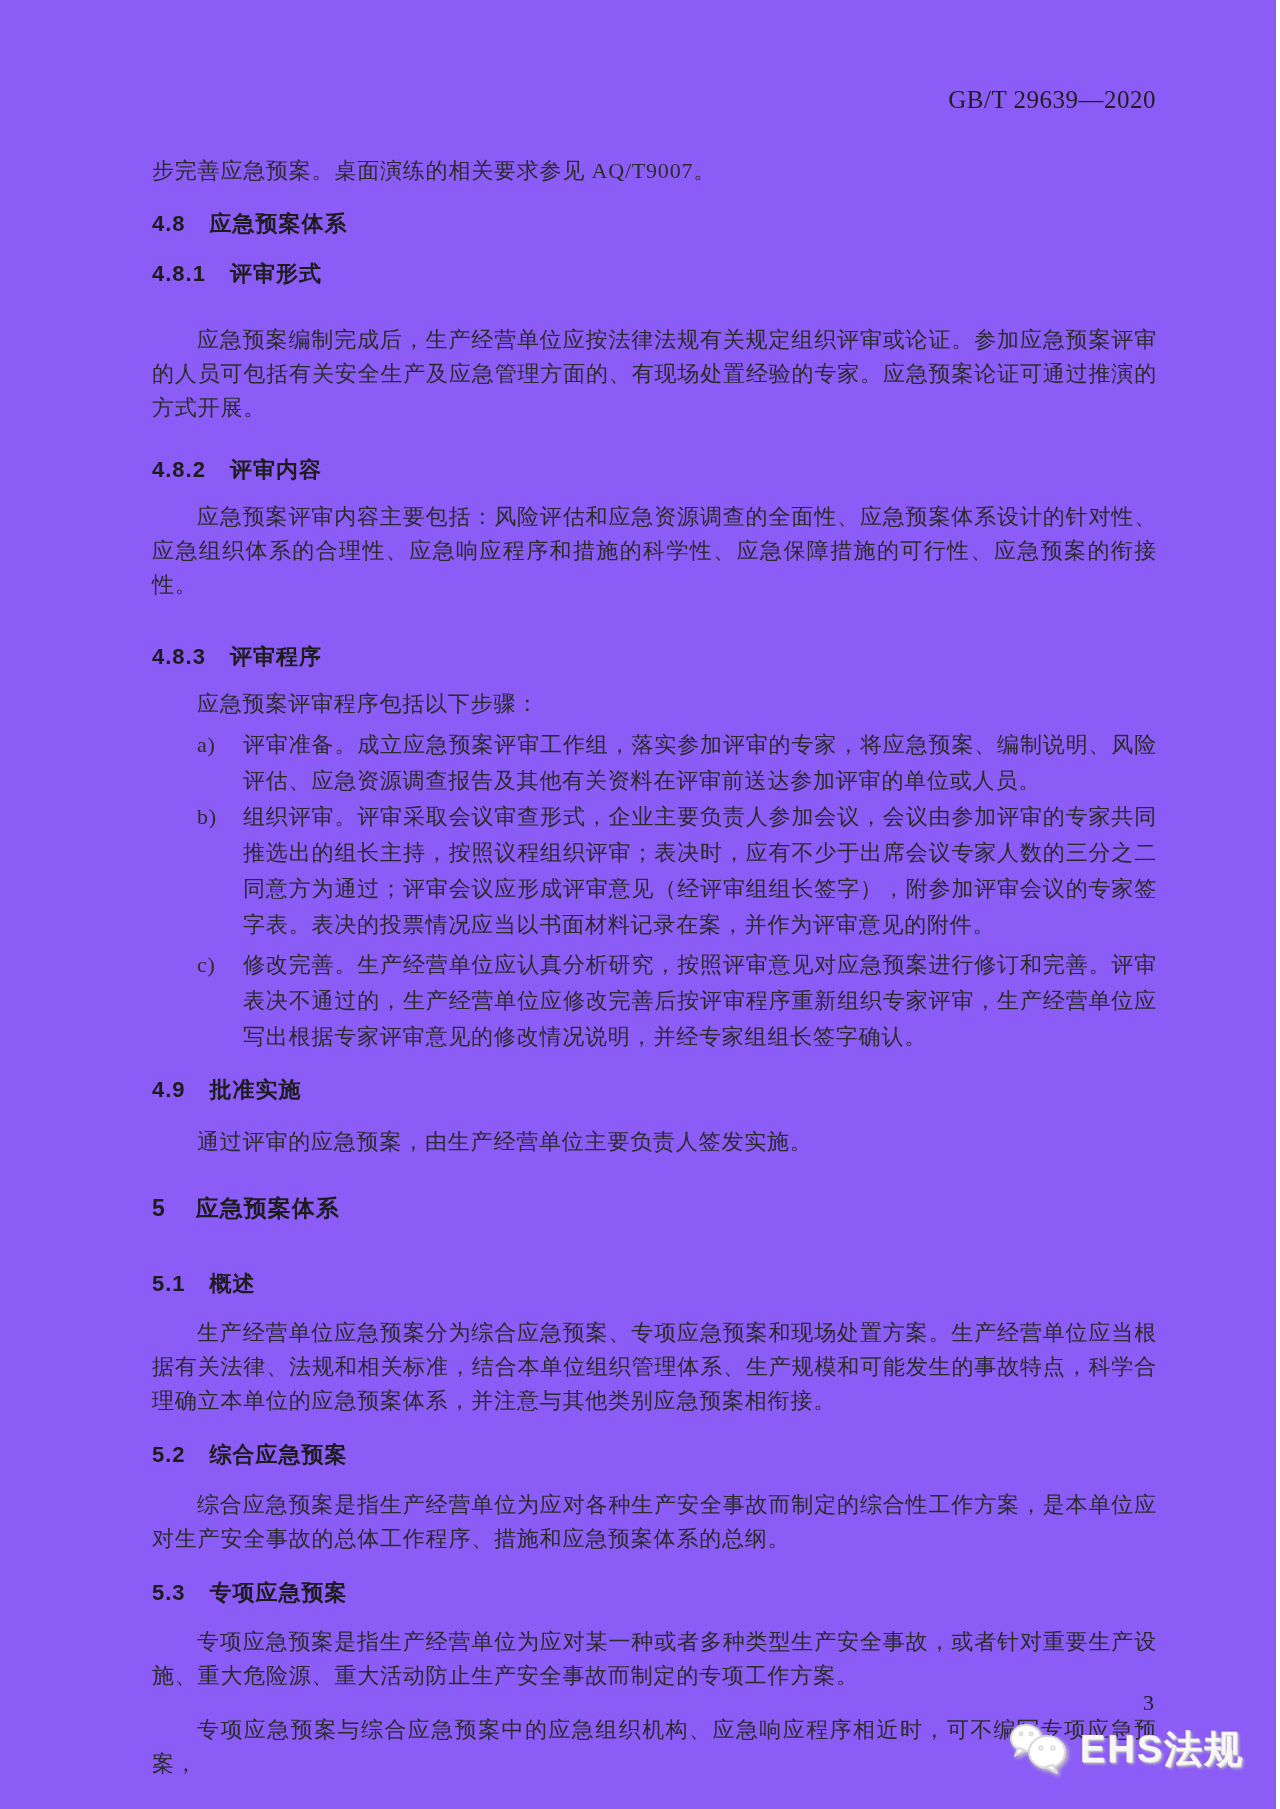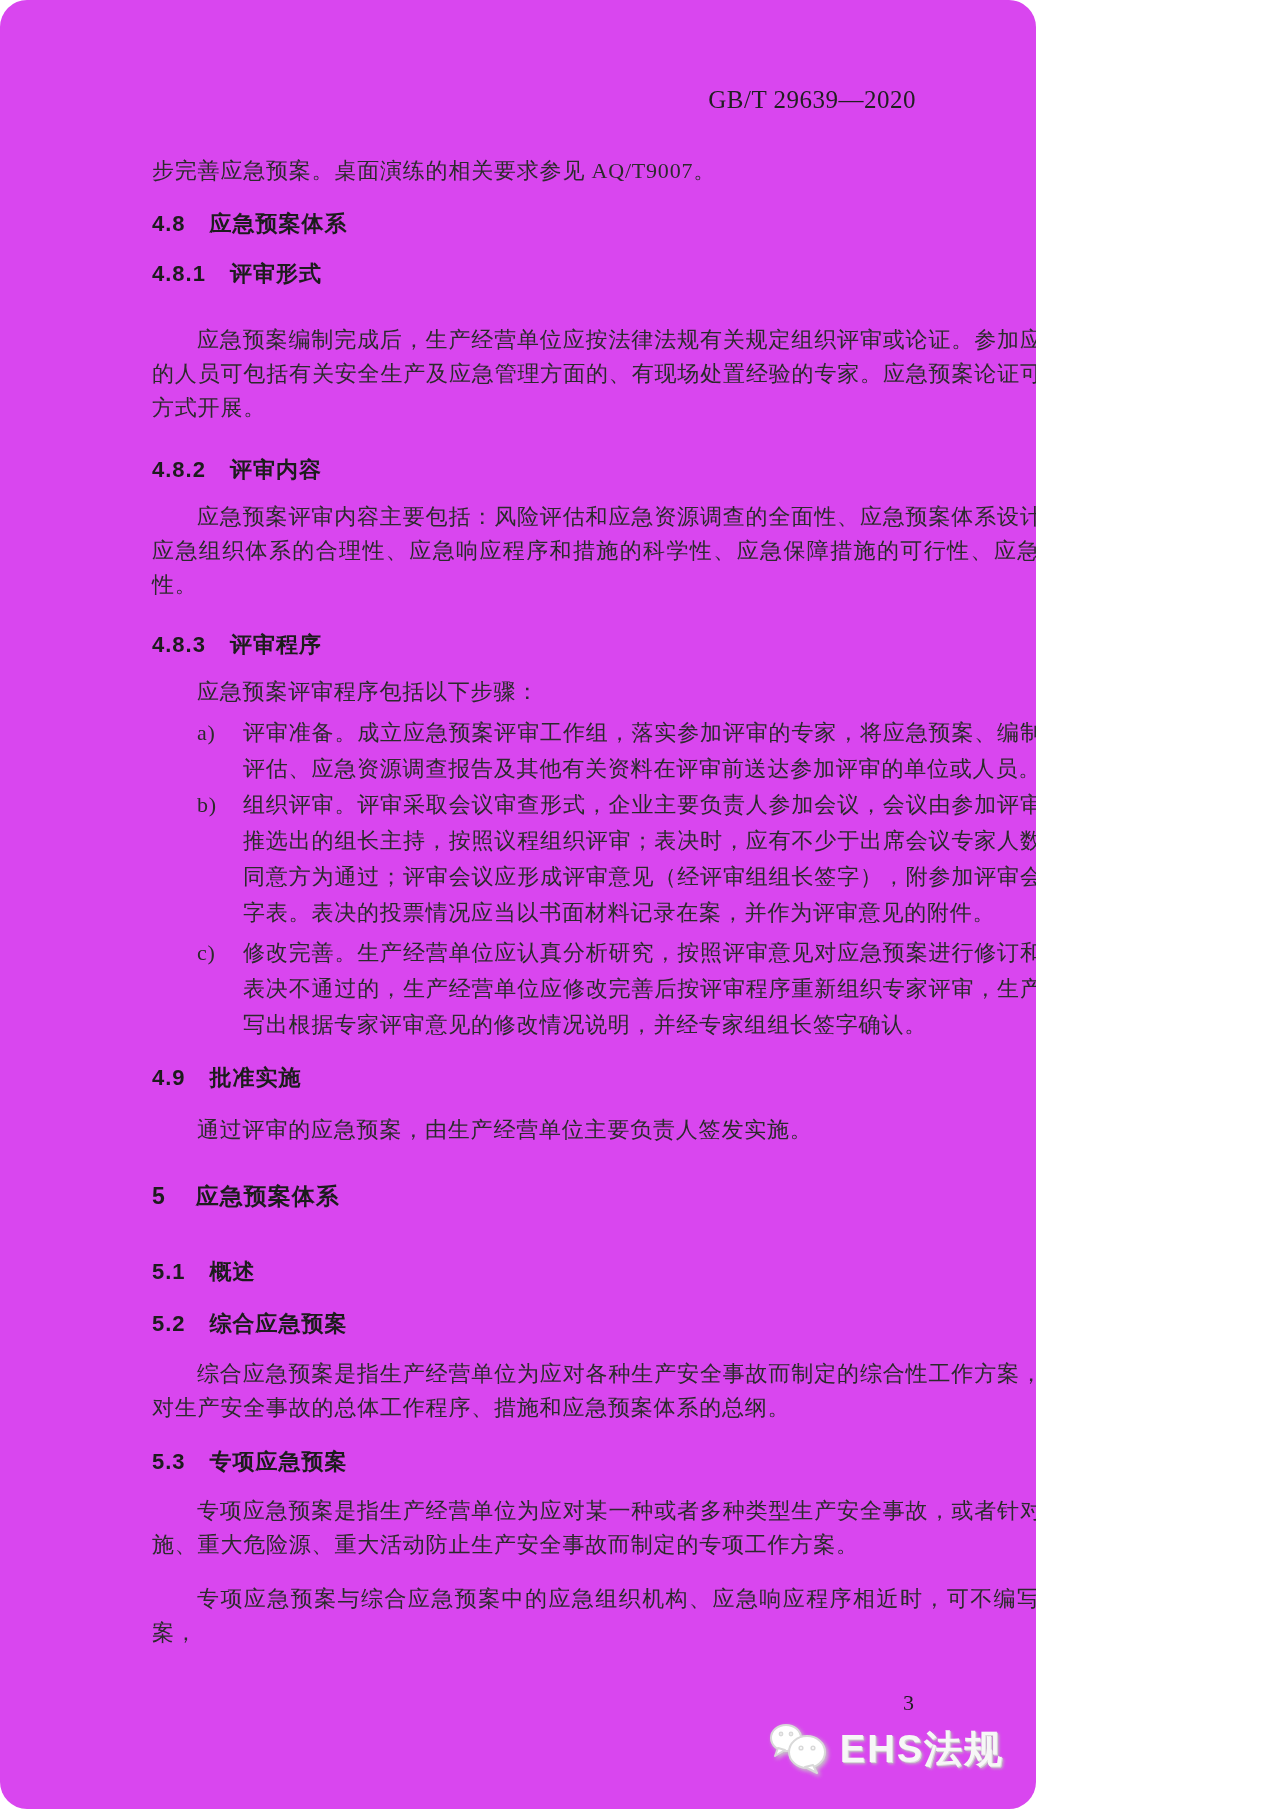--- a/index.html
+++ b/index.html
@@ -1,23 +1,22 @@
 <!DOCTYPE html>
 <html><head>
 <meta charset="utf-8">
 <style>
   html,body{margin:0;padding:0;background:#ffffff;}
   .page{
     position:relative;
-    width:1036px;height:1809px;
-    background:#d946ef;
+    width:1276px;height:1809px;
+    background:#8b5cf6;
     font-family:"Liberation Serif","DejaVu Serif",serif;
     color:#2b2b2b;
     overflow:hidden;
-    border-radius:27px;
   }
   .header-code{
     position:absolute;top:86px;right:120px;
     font-size:25px;letter-spacing:0.5px;color:#1f1f1f;
     font-family:"Liberation Serif","DejaVu Serif",serif;
   }
   .content{
     position:absolute;left:152px;top:0;width:1005px;
   }
   p.body{
@@ -77,21 +76,21 @@
     </h2>
 
     <p class="body indent" style="margin-top:34px">应急预案编制完成后，生产经营单位应按法律法规有关规定组织评审或论证。参加应急预案评审的人员可包括有关安全生产及应急管理方面的、有现场处置经验的专家。应急预案论证可通过推演的方式开展。</p>
 
     <h2 class="section" style="margin-top:30px">
       <span class="num">4.8.2</span><span>评审内容</span>
     </h2>
 
     <p class="body indent" style="margin-top:15px">应急预案评审内容主要包括：风险评估和应急资源调查的全面性、应急预案体系设计的针对性、应急组织体系的合理性、应急响应程序和措施的科学性、应急保障措施的可行性、应急预案的衔接性。</p>
 
-    <h2 class="section" style="margin-top:28px">
+    <h2 class="section" style="margin-top:40px">
       <span class="num">4.8.3</span><span>评审程序</span>
     </h2>
 
     <p class="body indent" style="margin-top:15px">应急预案评审程序包括以下步骤：</p>
 
     <ul class="steps" style="margin-top:6px">
       <li>
         <span class="marker">a)</span>
         <span>评审准备。成立应急预案评审工作组，落实参加评审的专家，将应急预案、编制说明、风险评估、应急资源调查报告及其他有关资料在评审前送达参加评审的单位或人员。</span>
       </li>
@@ -112,20 +111,21 @@
     <p class="body indent" style="margin-top:20px">通过评审的应急预案，由生产经营单位主要负责人签发实施。</p>
 
     <h1 class="chapter" style="margin-top:33px">
       <span class="num">5</span><span>应急预案体系</span>
     </h1>
 
     <h2 class="section" style="margin-top:45px">
       <span class="num">5.1</span><span>概述</span>
     </h2>
 
+    <p class="body indent" style="margin-top:17px">生产经营单位应急预案分为综合应急预案、专项应急预案和现场处置方案。生产经营单位应当根据有关法律、法规和相关标准，结合本单位组织管理体系、生产规模和可能发生的事故特点，科学合理确立本单位的应急预案体系，并注意与其他类别应急预案相衔接。</p>
 
     <h2 class="section" style="margin-top:22px">
       <span class="num">5.2</span><span>综合应急预案</span>
     </h2>
 
     <p class="body indent" style="margin-top:18px">综合应急预案是指生产经营单位为应对各种生产安全事故而制定的综合性工作方案，是本单位应对生产安全事故的总体工作程序、措施和应急预案体系的总纲。</p>
 
     <h2 class="section" style="margin-top:22px">
       <span class="num">5.3</span><span>专项应急预案</span>
     </h2>

